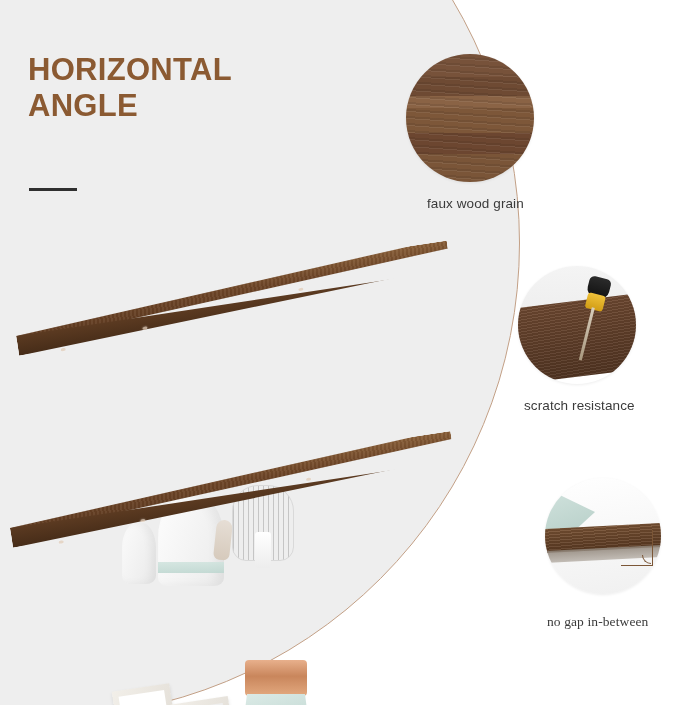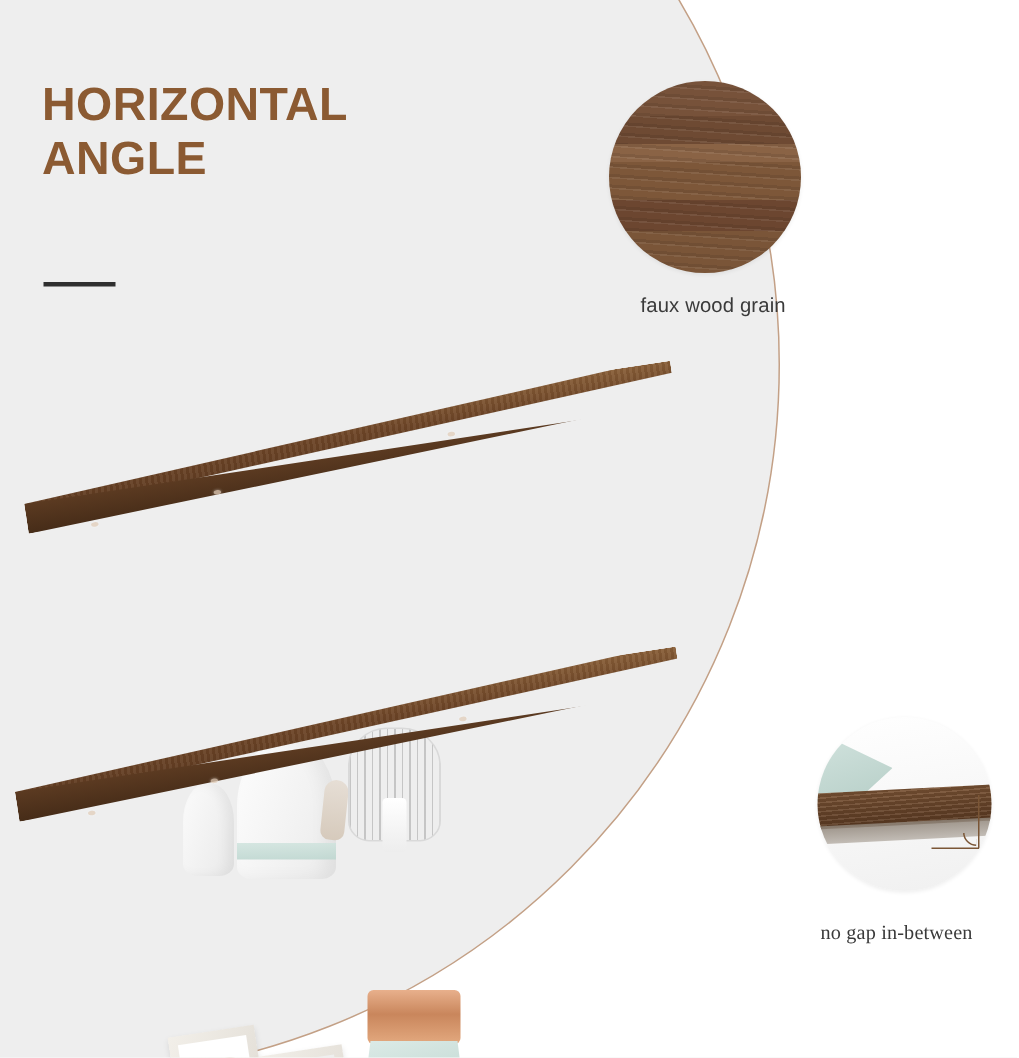--- a/index.html
+++ b/index.html
@@ -289,20 +289,32 @@
 
   </div>
 
   <div class="callout" id="callout-wood">
     <div class="circle">
       <div class="grain"></div>
     </div>
     <div class="callout-label">faux wood grain</div>
   </div>
 
+  <div class="callout" id="callout-scratch">
+    <div class="circle">
+      <div class="sky"></div>
+      <div class="wood"></div>
+      <div class="driver">
+        <div class="cap"></div>
+        <div class="grip"></div>
+        <div class="shaft"></div>
+      </div>
+    </div>
+    <div class="callout-label">scratch resistance</div>
+  </div>
 
   <div class="callout" id="callout-gap">
     <div class="circle">
       <div class="wall"></div>
       <div class="mint"></div>
       <div class="plank"></div>
       <div class="plank-edge"></div>
       <div class="mini-angle">
         <div class="v"></div>
         <div class="h"></div>

